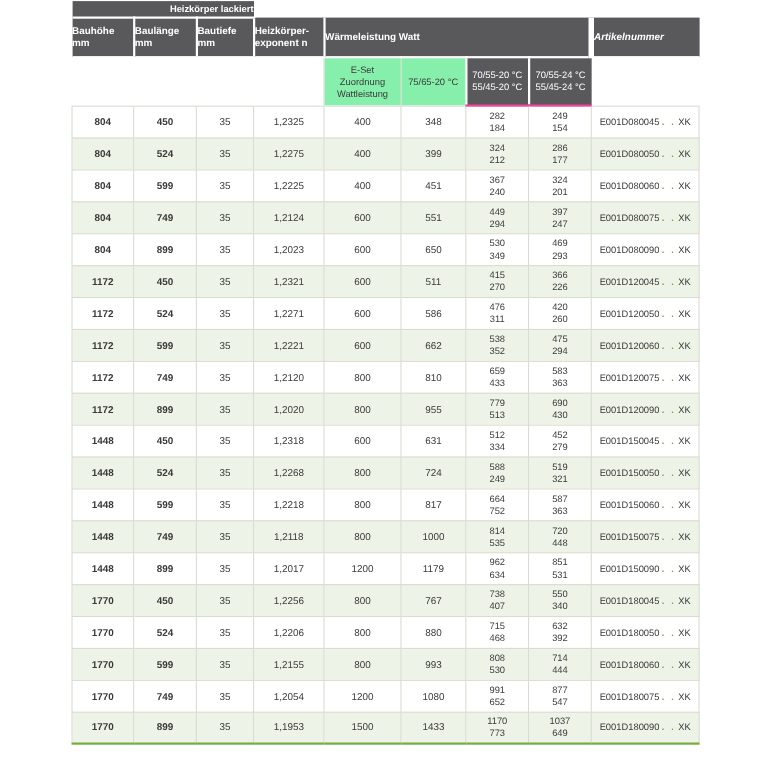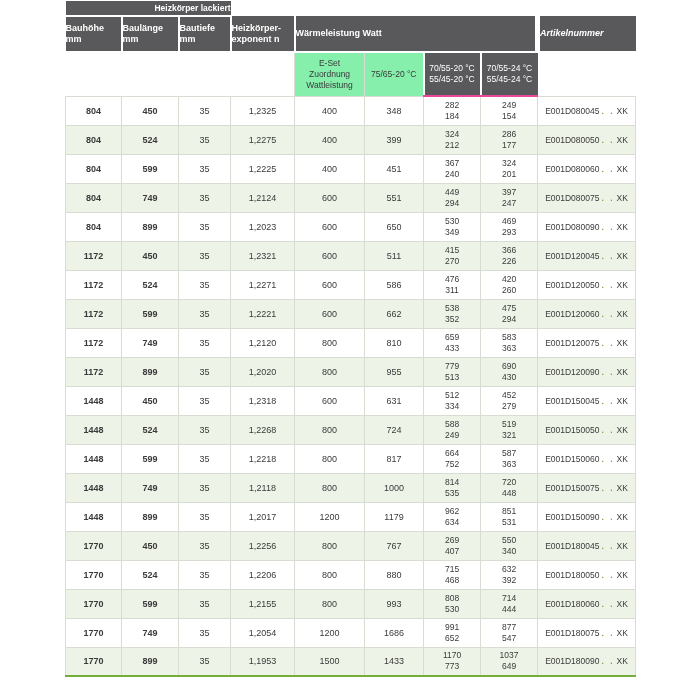--- a/index.html
+++ b/index.html
@@ -376,21 +376,21 @@
     <td class="art"><span>E001D150090</span><span class="dots">. .</span><span>XK</span></td>
   </tr>
         <tr class="alt">
     <td class="b">1770</td>
     <td class="b">450</td>
     <td>35</td>
     <td>1,2256</td>
     <td>800</td>
     <td>767</td>
     <td class="dual">
-      <div>269</div>
+      <div>738</div>
       <div>407</div>
     </td>
     <td class="dual">
       <div>550</div>
       <div>340</div>
     </td>
     <td class="art"><span>E001D180045</span><span class="dots">. .</span><span>XK</span></td>
   </tr>
         <tr>
     <td class="b">1770</td>
@@ -425,21 +425,21 @@
       <div>444</div>
     </td>
     <td class="art"><span>E001D180060</span><span class="dots">. .</span><span>XK</span></td>
   </tr>
         <tr>
     <td class="b">1770</td>
     <td class="b">749</td>
     <td>35</td>
     <td>1,2054</td>
     <td>1200</td>
-    <td>1686</td>
+    <td>1080</td>
     <td class="dual">
       <div>991</div>
       <div>652</div>
     </td>
     <td class="dual">
       <div>877</div>
       <div>547</div>
     </td>
     <td class="art"><span>E001D180075</span><span class="dots">. .</span><span>XK</span></td>
   </tr>

